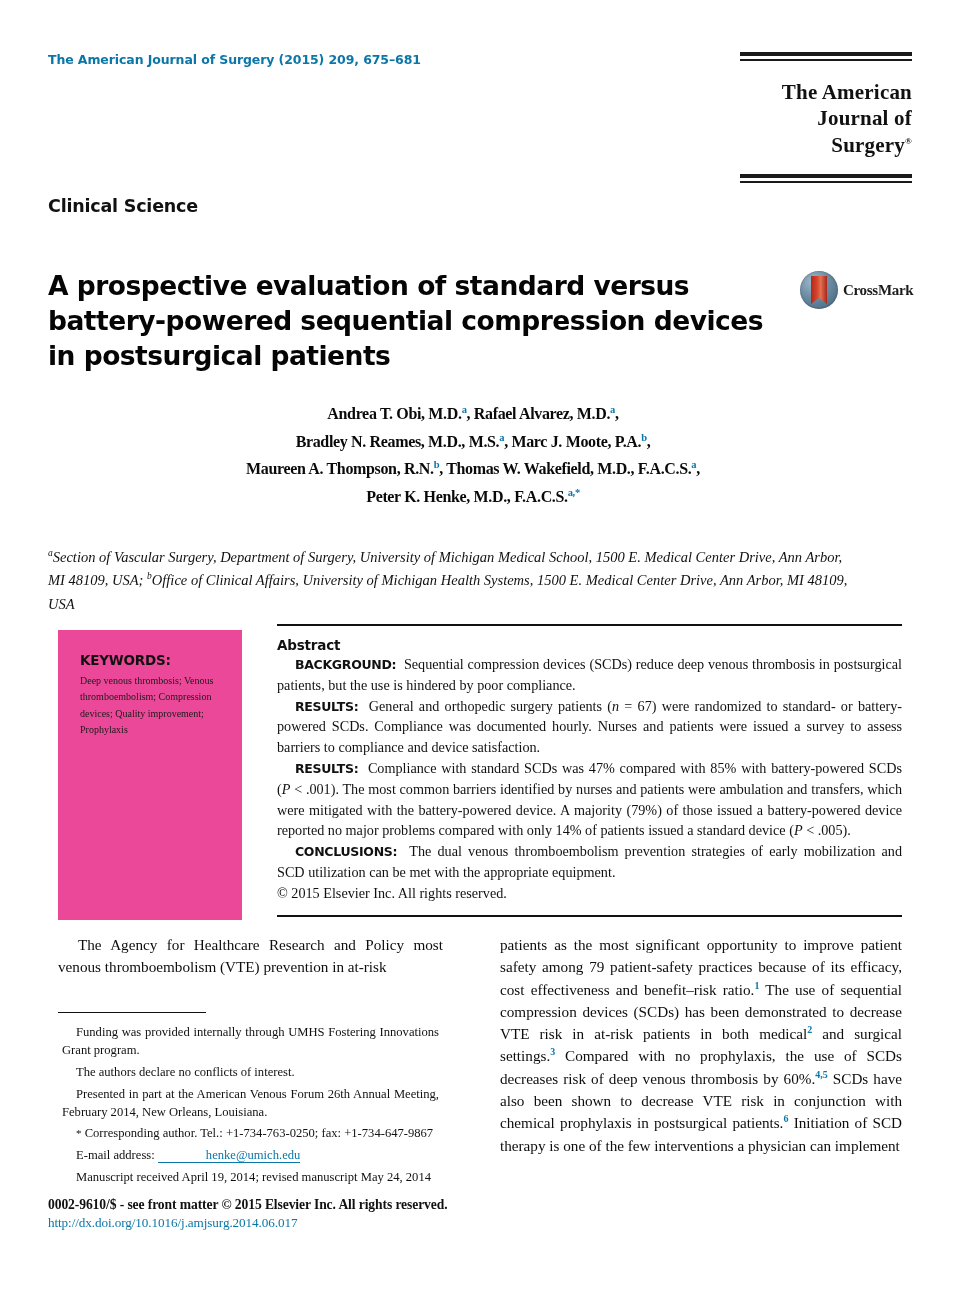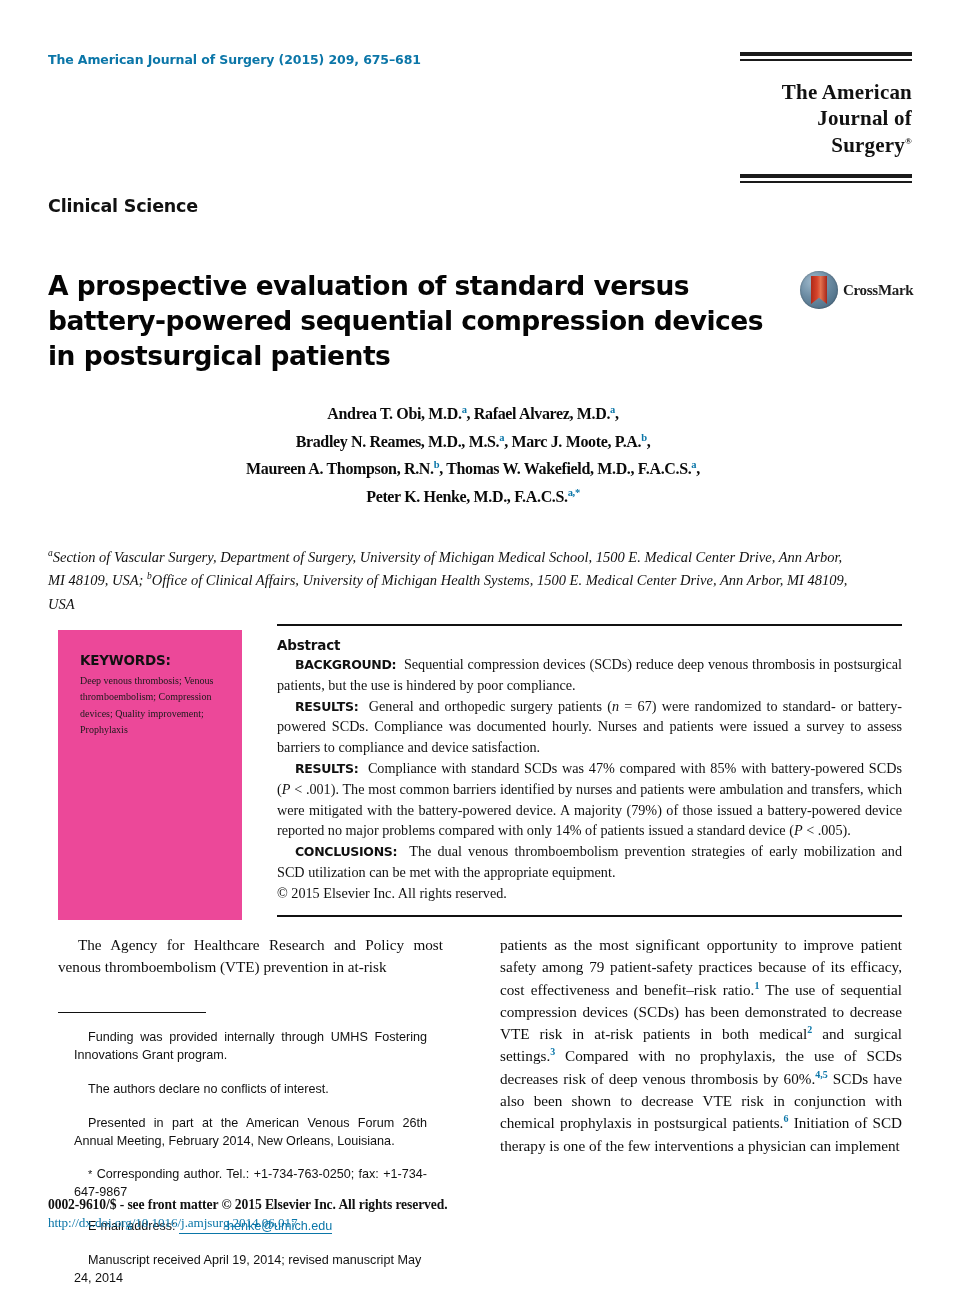--- a/index.html
+++ b/index.html
@@ -280,26 +280,26 @@
     left: 58px;
     top: 1012px;
     width: 385px;
   }
   .foot-rule {
     border-top: 1.6px solid #111;
     width: 148px;
     margin-bottom: 11px;
   }
   .foot-para {
-    font-family: Liberation Sans, sans-serif;
+    font-family: Liberation Serif, serif;
     font-size: 12.6px;
     line-height: 1.42;
     text-align: justify;
     text-indent: 14px;
-    margin: 16px;
+    margin: 4px;
     color: #111;
   }
   .foot-para.tight { text-align: left; }
   .foot-link {
     color: #0b76a8;
     text-decoration: none;
     border-bottom: 1px solid #0b76a8;
     padding-left: 48px;
   }
   .foot-star { font-size: 11px; }

